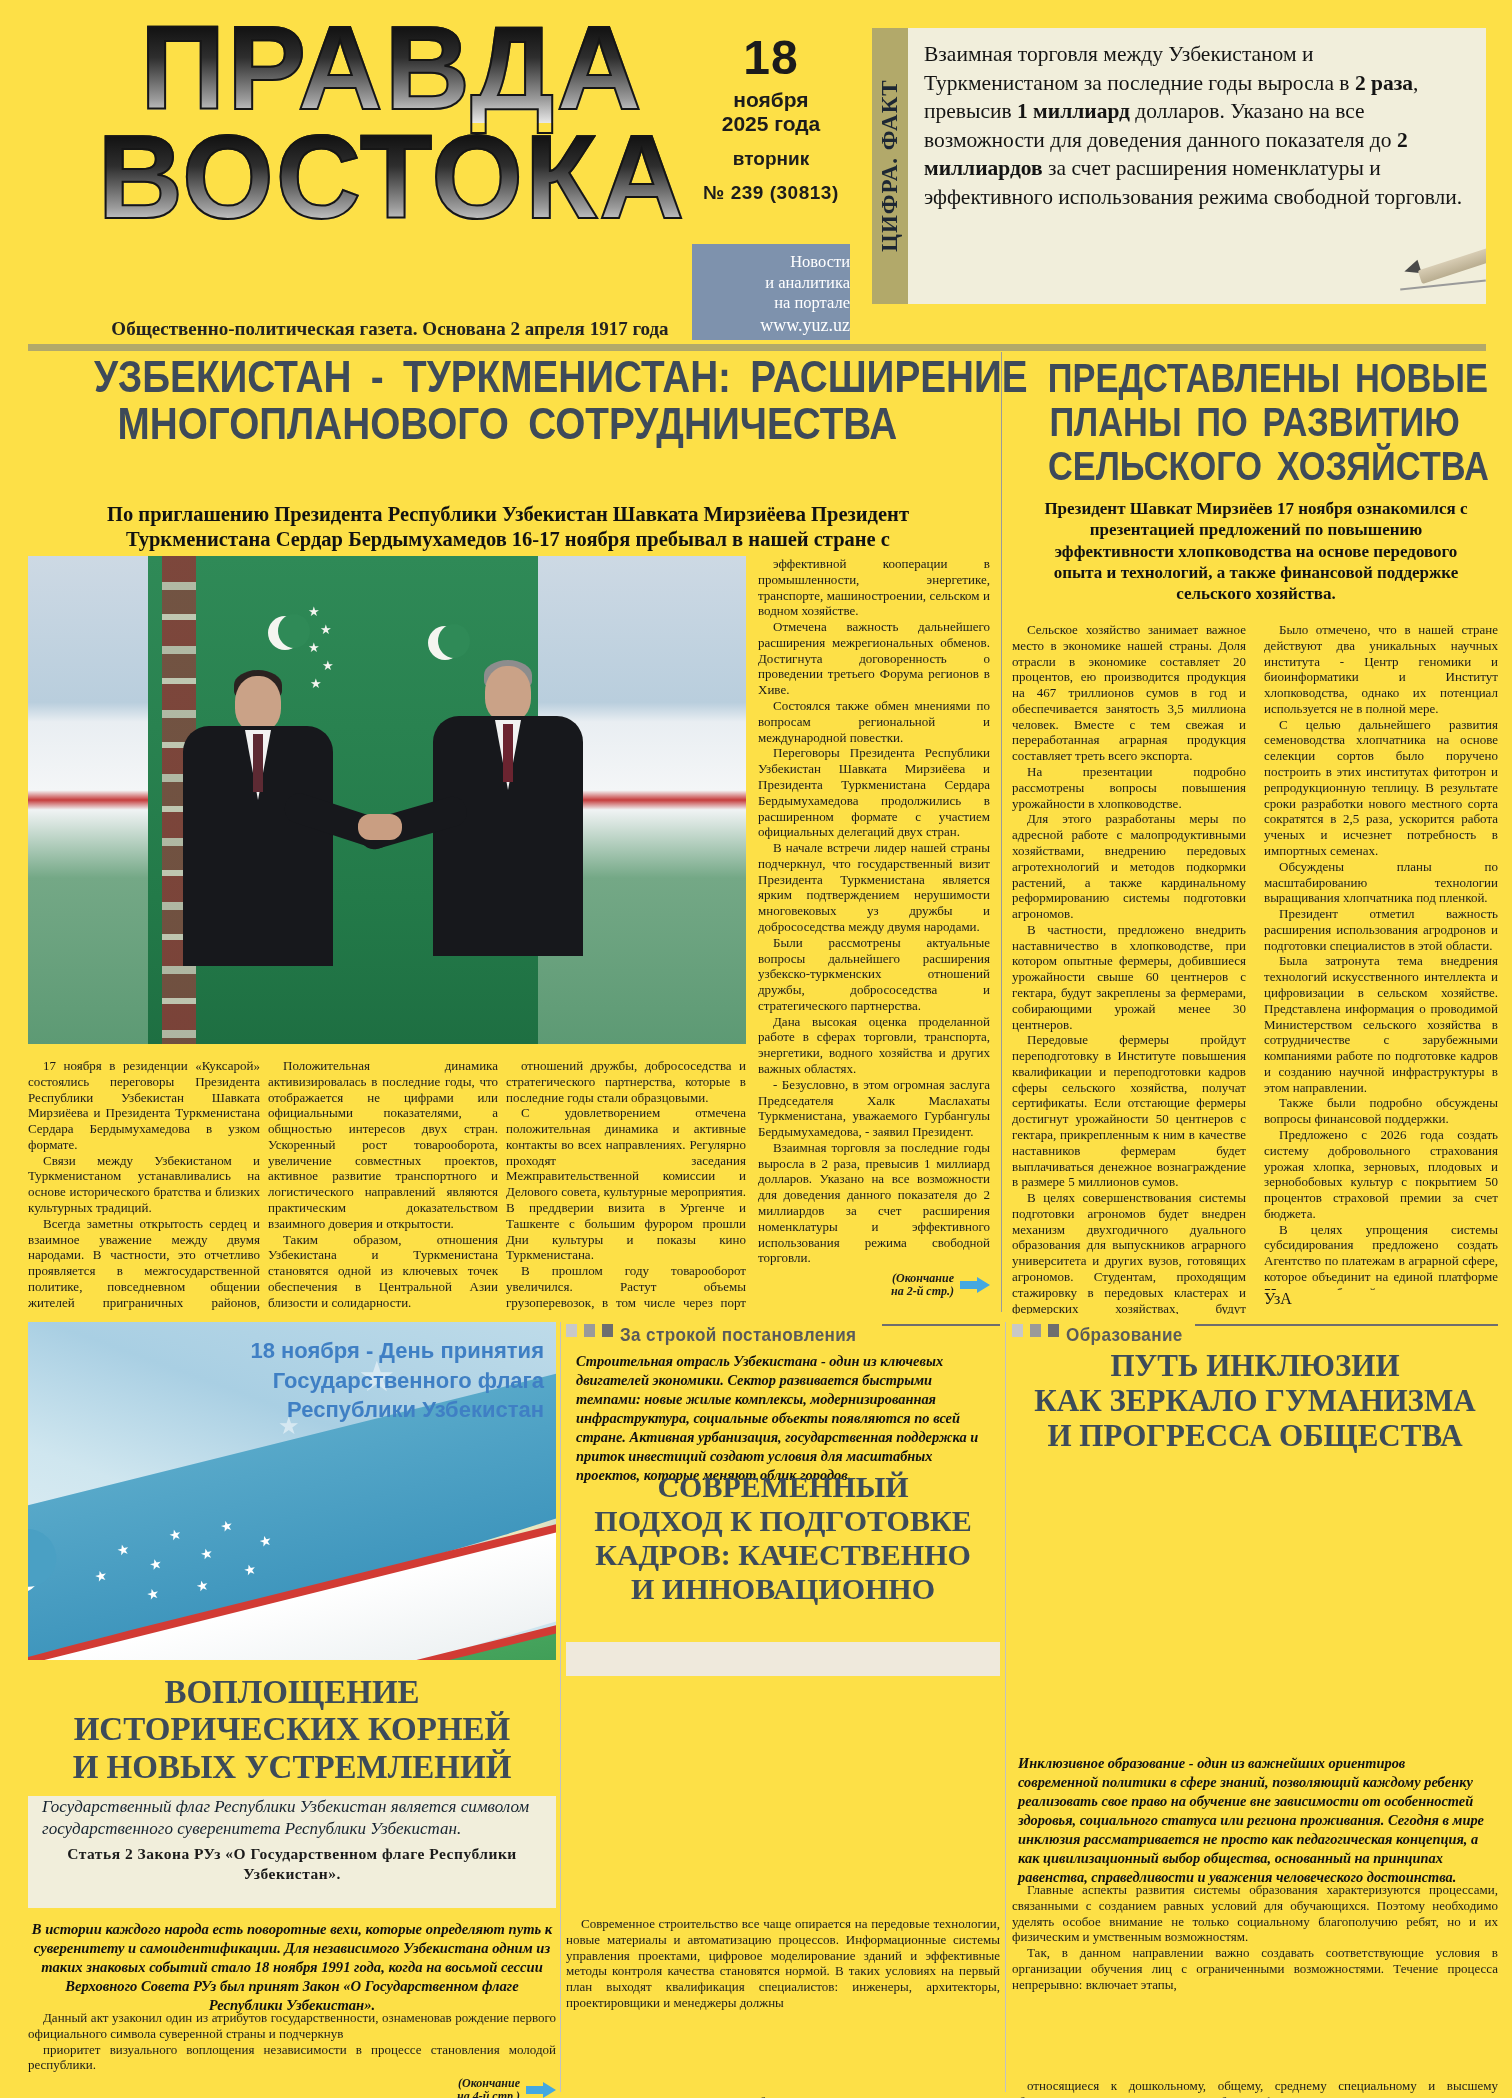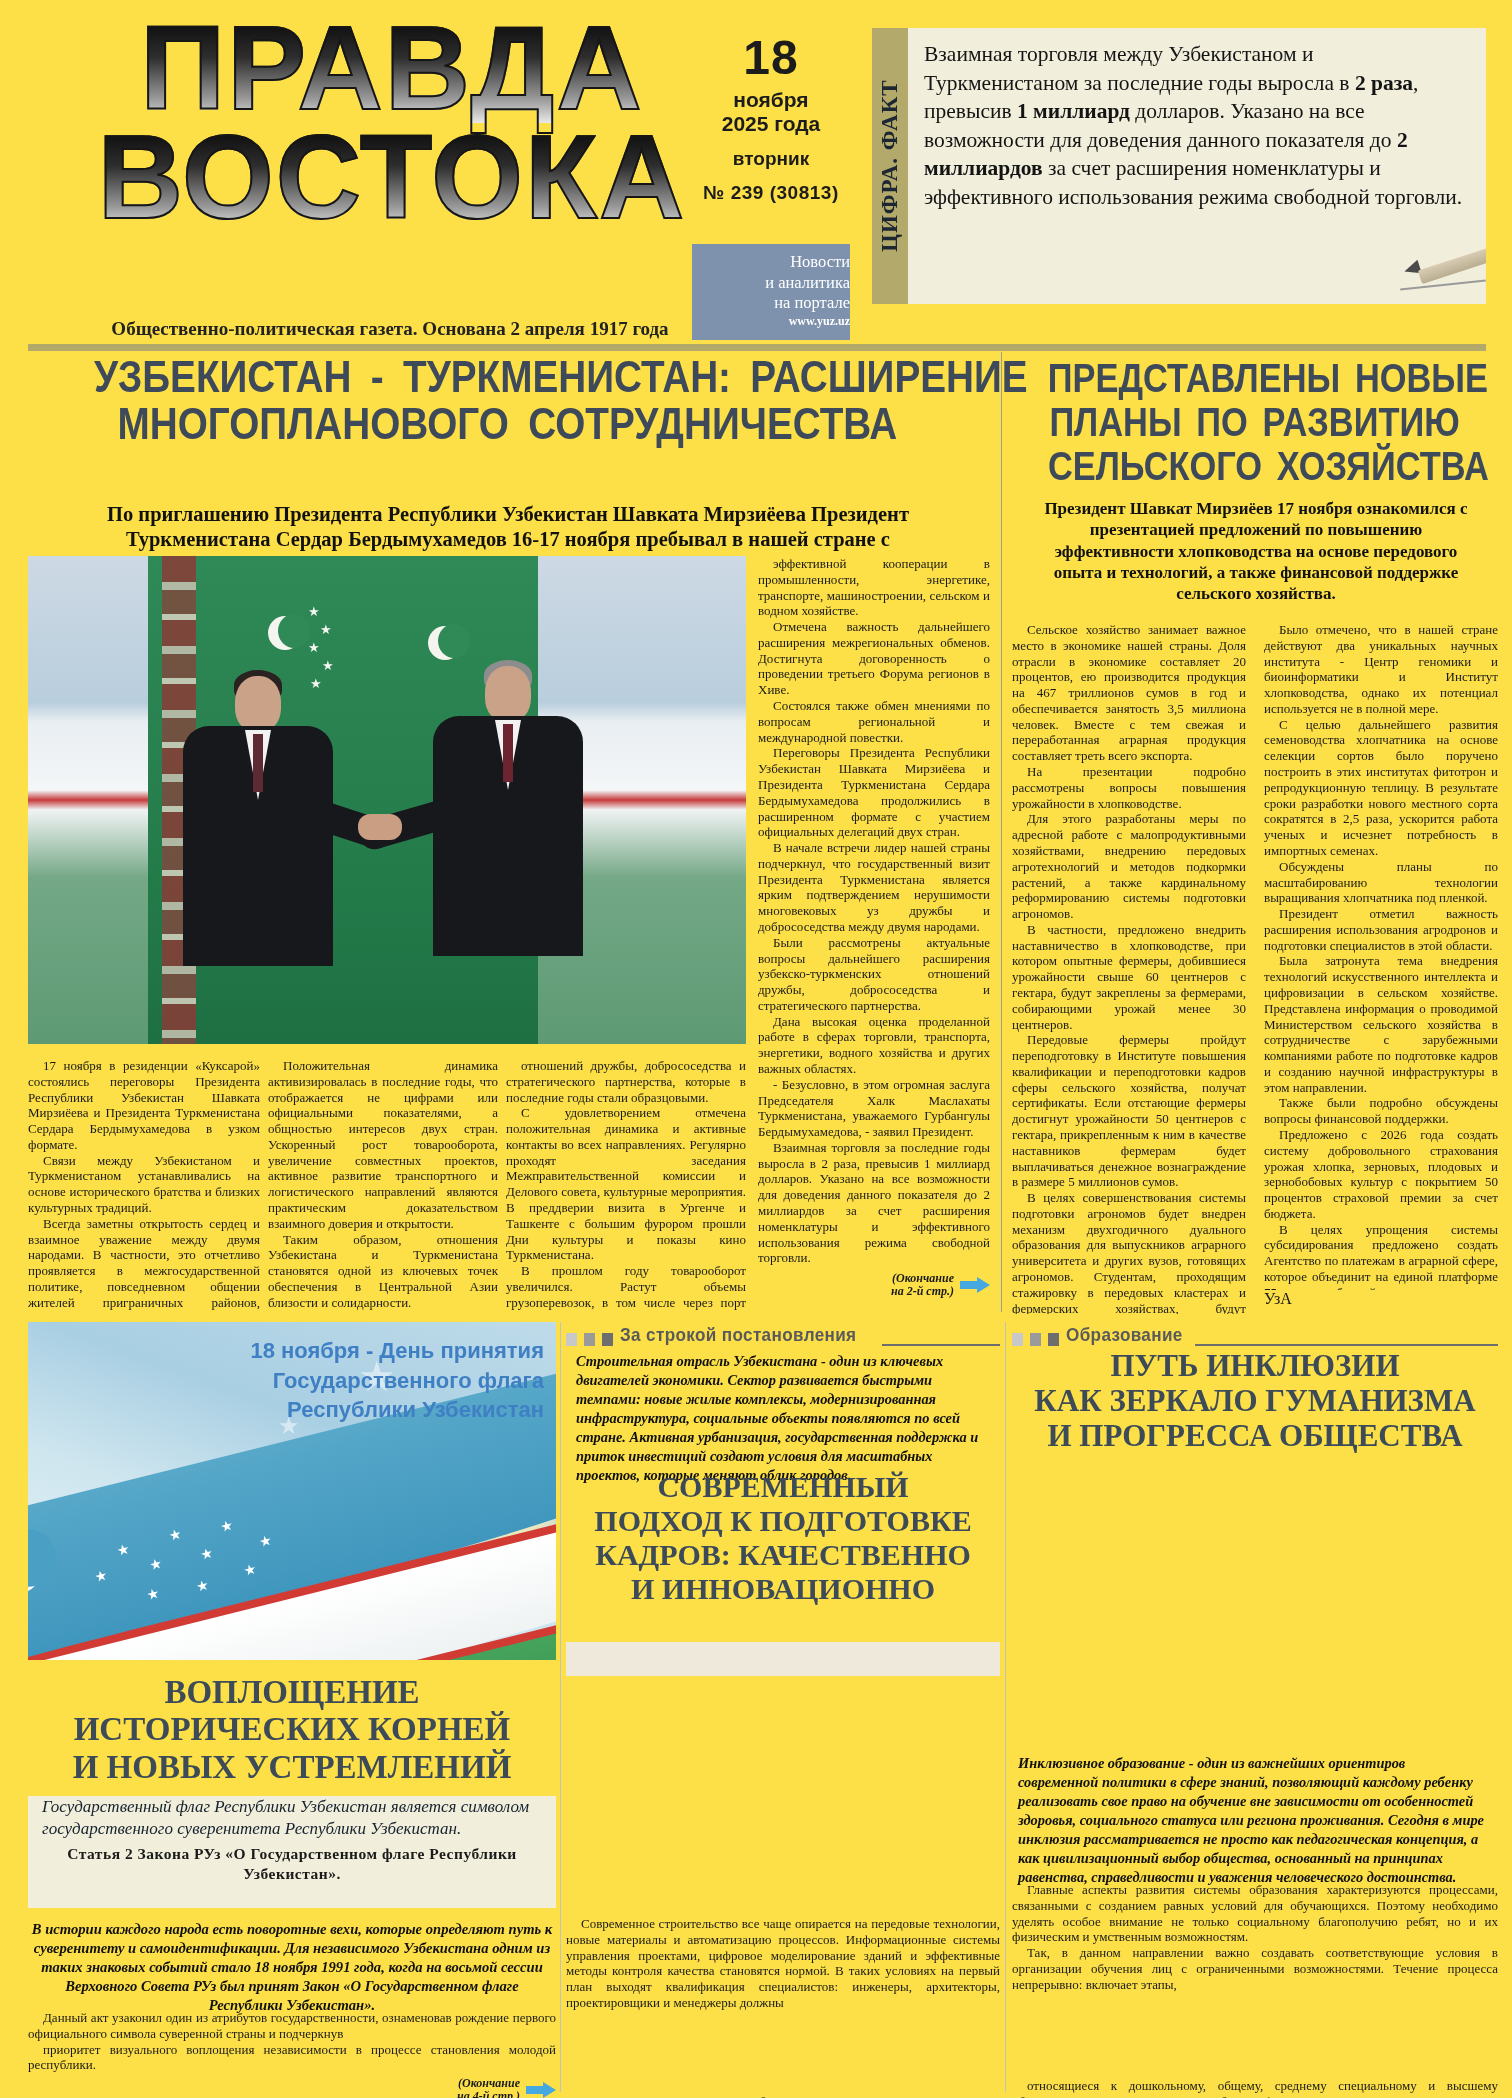--- a/index.html
+++ b/index.html
@@ -26,21 +26,21 @@
   .dateblock { left:676px; top:34px; width:190px; text-align:center;
     font-family:"Liberation Sans", sans-serif; font-weight:bold; color:#1c1c1c; }
   .dateblock .d-day { font-size:48px; line-height:1; letter-spacing:1px; }
   .dateblock .d-month { font-size:21px; margin-top:6px; }
   .dateblock .d-year { font-size:21px; }
   .dateblock .d-week { font-size:19px; margin-top:12px; }
   .dateblock .d-issue { font-size:19px; margin-top:12px; letter-spacing:.5px; }
 
   .portal { left:692px; top:244px; width:158px; height:96px; background:#7e92ad;
     color:#fff; text-align:right; font-size:16.5px; line-height:1.25; padding-top:8px; }
-  .portal .pb { font-weight:bold; font-size:12px; }
+  .portal .pb { font-weight:normal; font-size:18px; }
 
   
   .fact-bar { left:872px; top:28px; width:36px; height:276px; background:#b2a96a; }
   .fact-label { left:872px; top:28px; width:36px; height:276px; display:flex; align-items:center; justify-content:center;
     writing-mode:vertical-rl; transform:rotate(180deg);
     font-family:"Liberation Serif", serif; font-weight:bold; font-size:23px; color:#1d2733; letter-spacing:1px; }
   .fact-panel { left:908px; top:28px; width:578px; height:276px; background:#f1eedb; padding:12px 18px 10px 16px;
     font-size:21.5px; line-height:1.33; color:#141414; }
   .pencil { left:1400px; top:232px; width:86px; height:64px; overflow:hidden; }
   .pencil .pbody { position:absolute; left:18px; top:26px; width:80px; height:14px; background:linear-gradient(180deg,#d8cdb4,#b9ad90);
@@ -88,21 +88,21 @@
   .fig-head { position:absolute; left:50%; transform:translateX(-50%); top:0; width:46px; height:56px; border-radius:46% 46% 42% 42%; background:#caa287; }
   .fig-hair { position:absolute; left:50%; transform:translateX(-50%); top:-6px; width:48px; height:30px; border-radius:50% 50% 30% 30%; background:#2a2220; }
   .fig-hair.gray { background:#8d8d8d; }
   .fig-body { position:absolute; left:50%; transform:translateX(-50%); top:50px; width:150px; height:240px; border-radius:26px 26px 0 0; background:#17181c; }
   .fig-shirt { position:absolute; left:50%; transform:translateX(-50%); top:54px; width:26px; height:70px; background:#f2f2f2; clip-path:polygon(0 0,100% 0,50% 100%); }
   .fig-tie { position:absolute; left:50%; transform:translateX(-50%); top:58px; width:10px; height:58px; background:#5d2a33; }
   .armband { position:absolute; background:#17181c; height:30px; border-radius:14px; }
   .hands { position:absolute; width:44px; height:26px; border-radius:12px; background:#c99e82; }
 
   
-  .seclabel { display:flex; align-items:flex-end; gap:7px; font-family:"Liberation Sans", sans-serif; }
+  .seclabel { display:flex; align-items:flex-start; gap:7px; font-family:"Liberation Sans", sans-serif; }
   .seclabel .sq { width:11px; height:13px; }
   .seclabel .t { font-weight:bold; font-size:19px; color:#5a5a5a; letter-spacing:.4px; white-space:nowrap;
      transform:scaleX(.9); transform-origin:left center; }
   .seclabel .ln { flex:1; height:2px; background:#6e6e6e; margin-left:-8px; }
 
   .serif-hl { text-align:center; font-weight:bold; color:#3d4b59; line-height:1.13; }
 
   
   .flagpic { left:28px; top:1322px; width:528px; height:338px; overflow:hidden;
     background:linear-gradient(200deg,#bedbe9 0%,#a9cfe3 35%,#cfe6ef 60%,#e8f3f6 100%); }

